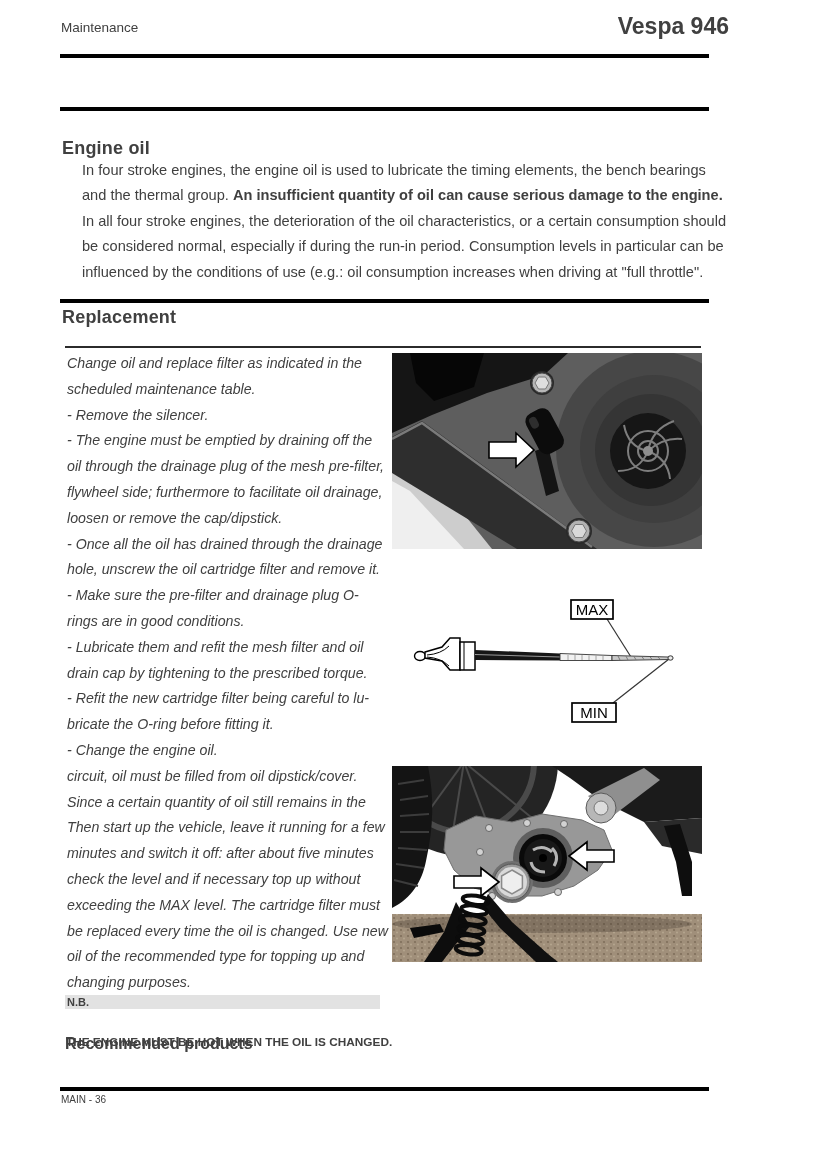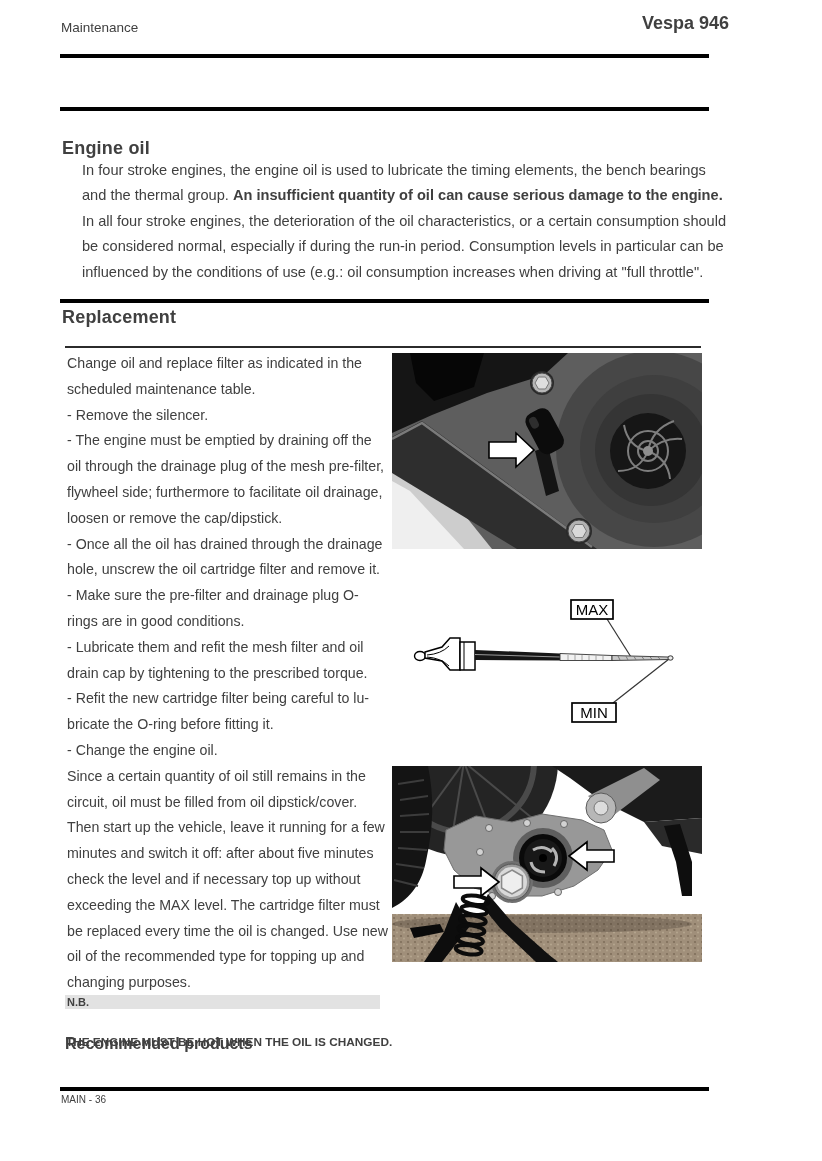--- a/index.html
+++ b/index.html
@@ -3,25 +3,25 @@
 <meta charset="utf-8">
 <style>
   html,body{margin:0;padding:0;background:#ffffff;}
   .page{
     position:relative;width:822px;height:1161px;background:#fff;
     font-family:"Liberation Sans",sans-serif;color:#404040;overflow:hidden;padding-left:20px;
   }
   .rule{position:absolute;left:60px;width:649px;height:4px;background:#000;}
   .thin-rule{position:absolute;left:65px;width:636px;height:2px;background:#2b2b2b;}
   .hdr-left{position:absolute;left:61px;top:20px;font-size:13.5px;}
-  .hdr-right{position:absolute;right:113px;top:13px;font-size:18px;font-weight:bold;}
+  .hdr-right{position:absolute;right:113px;top:13px;font-size:23px;font-weight:bold;}
   .sec-title{position:absolute;left:62px;font-size:18px;font-weight:bold;letter-spacing:.2px;}
   .intro{position:absolute;left:66px;top:158px;width:650px;font-size:14.6px;line-height:25.4px;margin-left:16px;}
   .col{position:absolute;left:67px;top:351px;width:334px;font-size:14.2px;}
-  .col .line{height:25.8px;line-height:25.8px;white-space:nowrap;overflow:visible;}
+  .col .line{height:25.8px;line-height:25.8px;white-space:nowrap;overflow:visible;font-style:italic;}
   .fig{position:absolute;background:#fff;}
   .fig svg{display:block;}
   .note-label{position:absolute;left:65px;top:995px;width:315px;height:14px;background:#e2e2e2;
     font-size:11px;font-weight:bold;line-height:14px;padding-left:2px;box-sizing:border-box;}
   .note-text{position:absolute;left:66px;top:1012px;font-size:11.8px;font-weight:bold;margin-top:23px;}
   .rec-title{position:absolute;left:65px;top:1035px;font-size:16px;font-weight:bold;}
   .footer-text{position:absolute;left:61px;top:1094px;font-size:10px;}
 </style>
 </head>
 <body>
@@ -53,22 +53,22 @@
       <div class="line">loosen or remove the cap/dipstick.</div>
       <div class="line">- Once all the oil has drained through the drainage</div>
       <div class="line">hole, unscrew the oil cartridge filter and remove it.</div>
       <div class="line">- Make sure the pre-filter and drainage plug O-</div>
       <div class="line">rings are in good conditions.</div>
       <div class="line">- Lubricate them and refit the mesh filter and oil</div>
       <div class="line">drain cap by tightening to the prescribed torque.</div>
       <div class="line">- Refit the new cartridge filter being careful to lu-</div>
       <div class="line">bricate the O-ring before fitting it.</div>
       <div class="line">- Change the engine oil.</div>
+      <div class="line">circuit, oil must be filled from oil dipstick/cover.</div>
       <div class="line">Since a certain quantity of oil still remains in the</div>
-      <div class="line">circuit, oil must be filled from oil dipstick/cover.</div>
       <div class="line">Then start up the vehicle, leave it running for a few</div>
       <div class="line">minutes and switch it off: after about five minutes</div>
       <div class="line">check the level and if necessary top up without</div>
       <div class="line">exceeding the MAX level. The cartridge filter must</div>
       <div class="line">be replaced every time the oil is changed. Use new</div>
       <div class="line">oil of the recommended type for topping up and</div>
       <div class="line">changing purposes.</div>
     </div>
 
   <div class="fig" style="left:392px;top:353px;width:310px;height:196px;">

